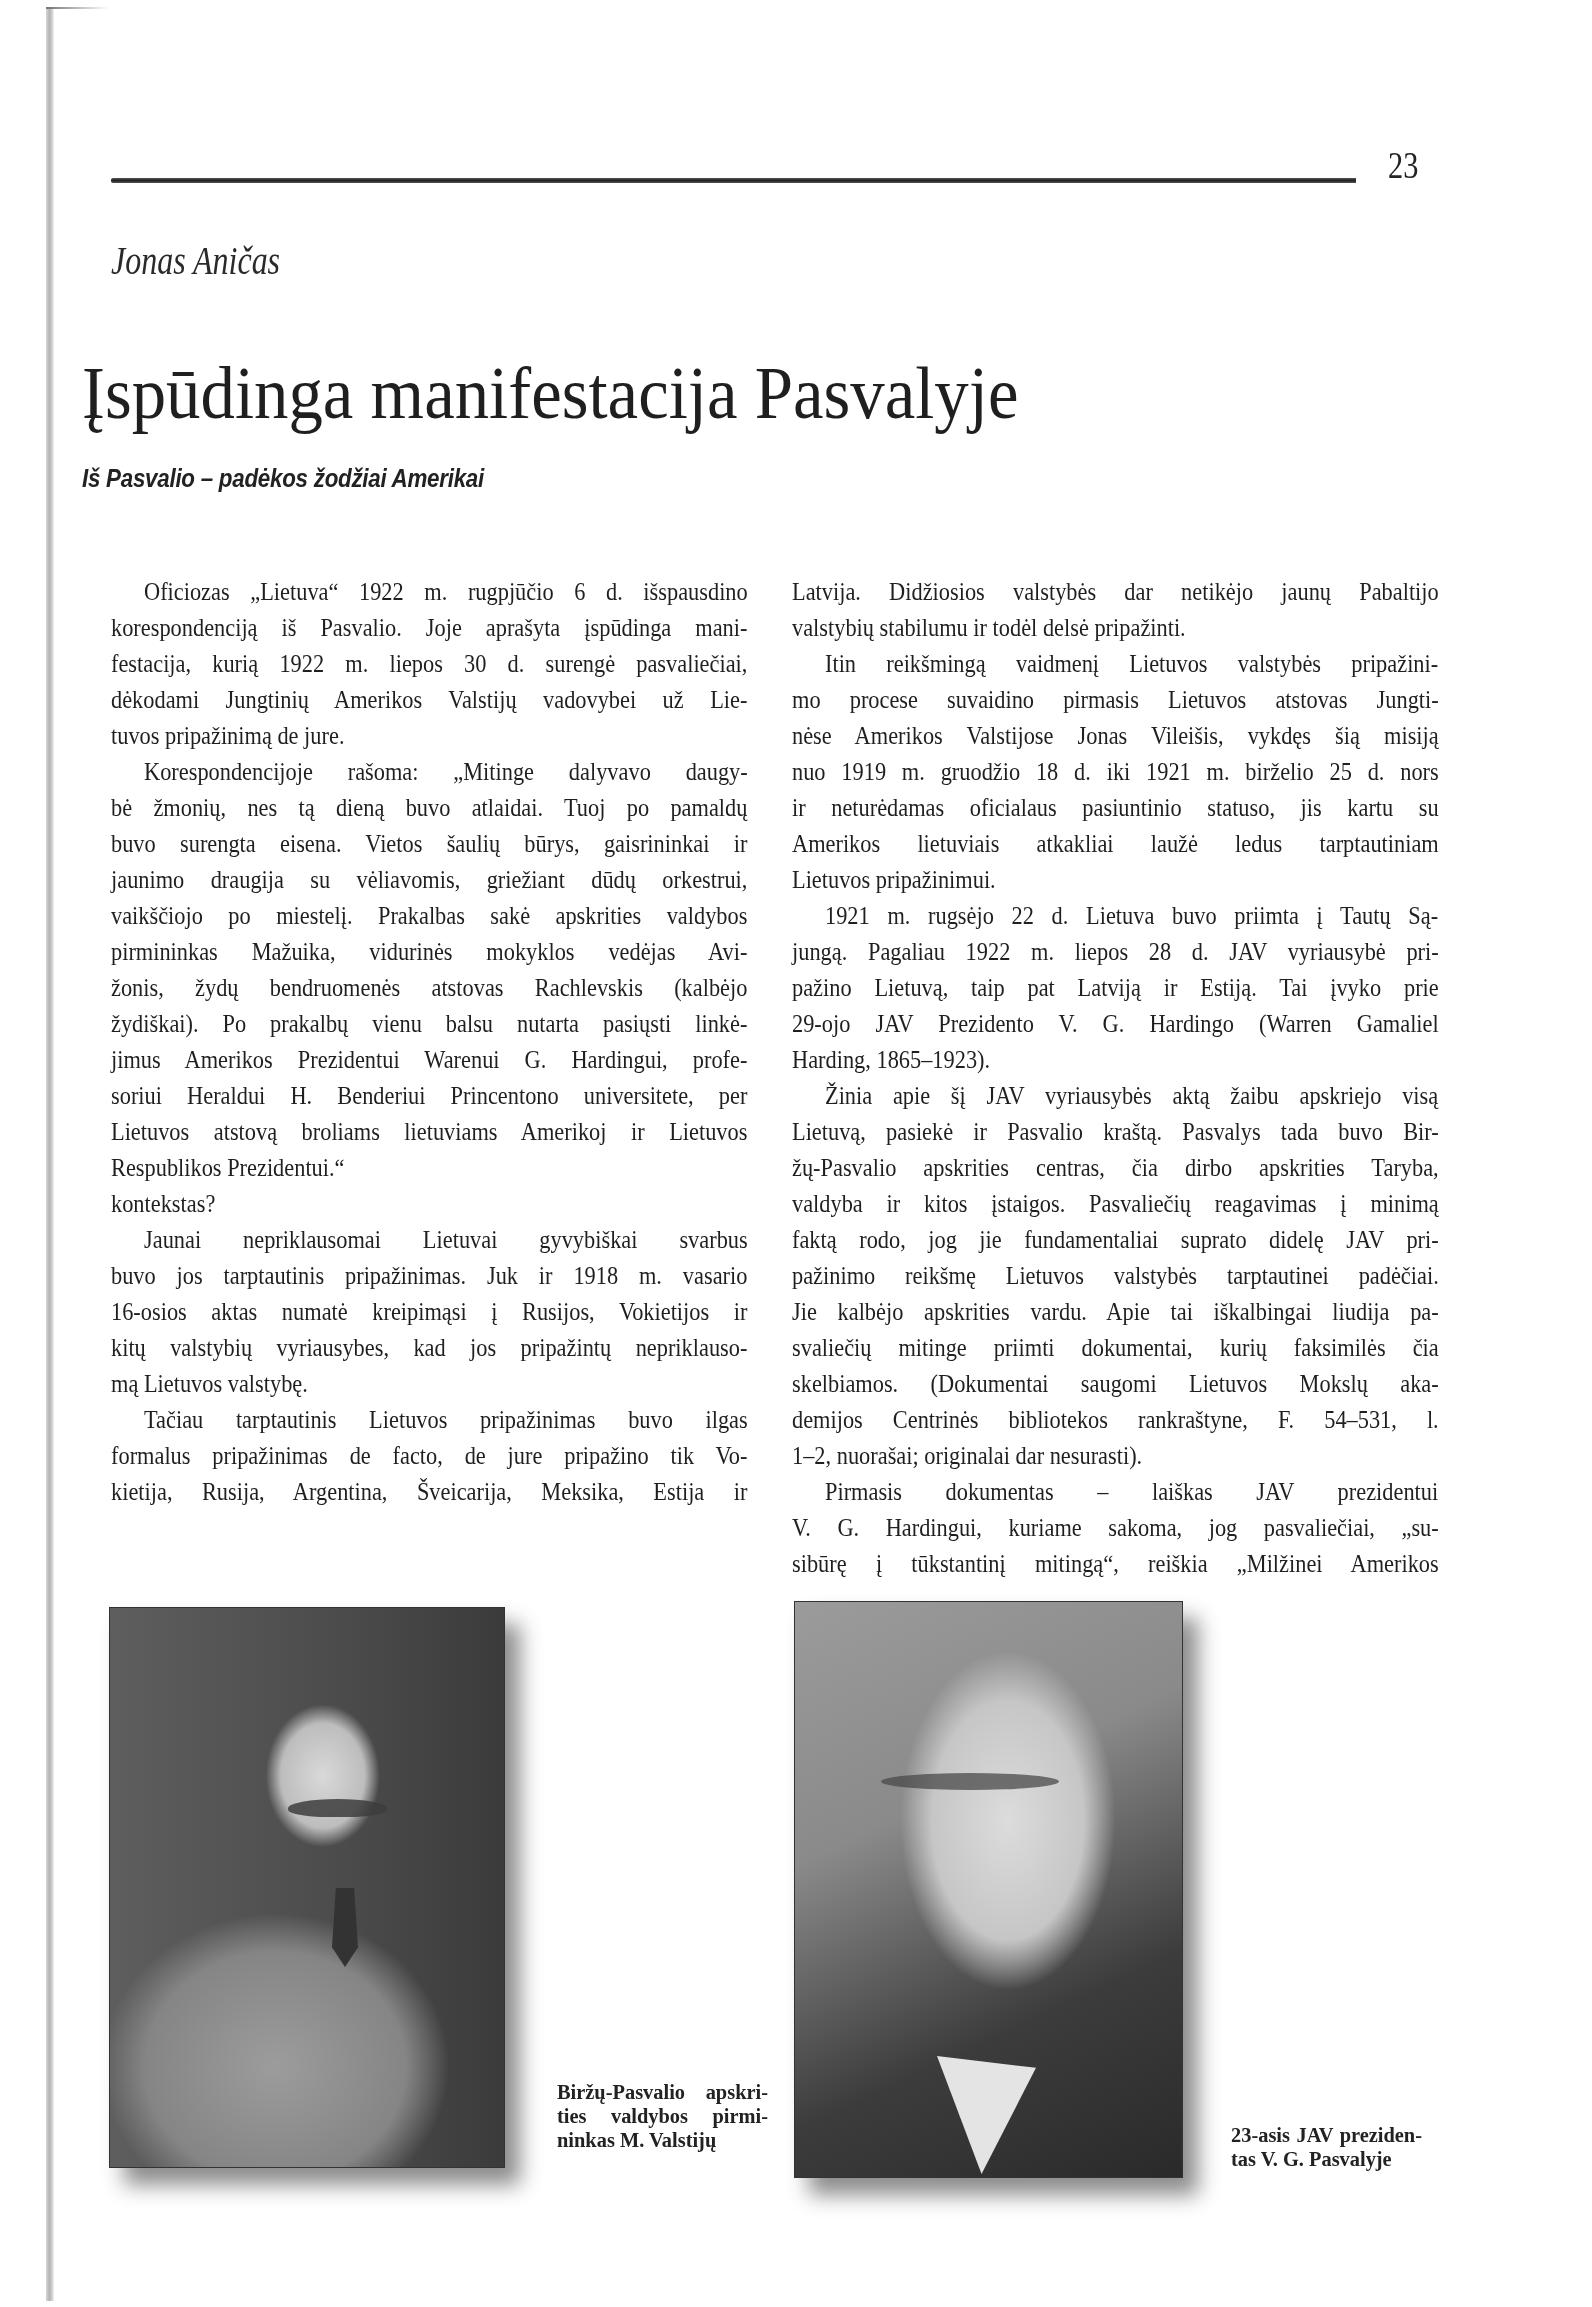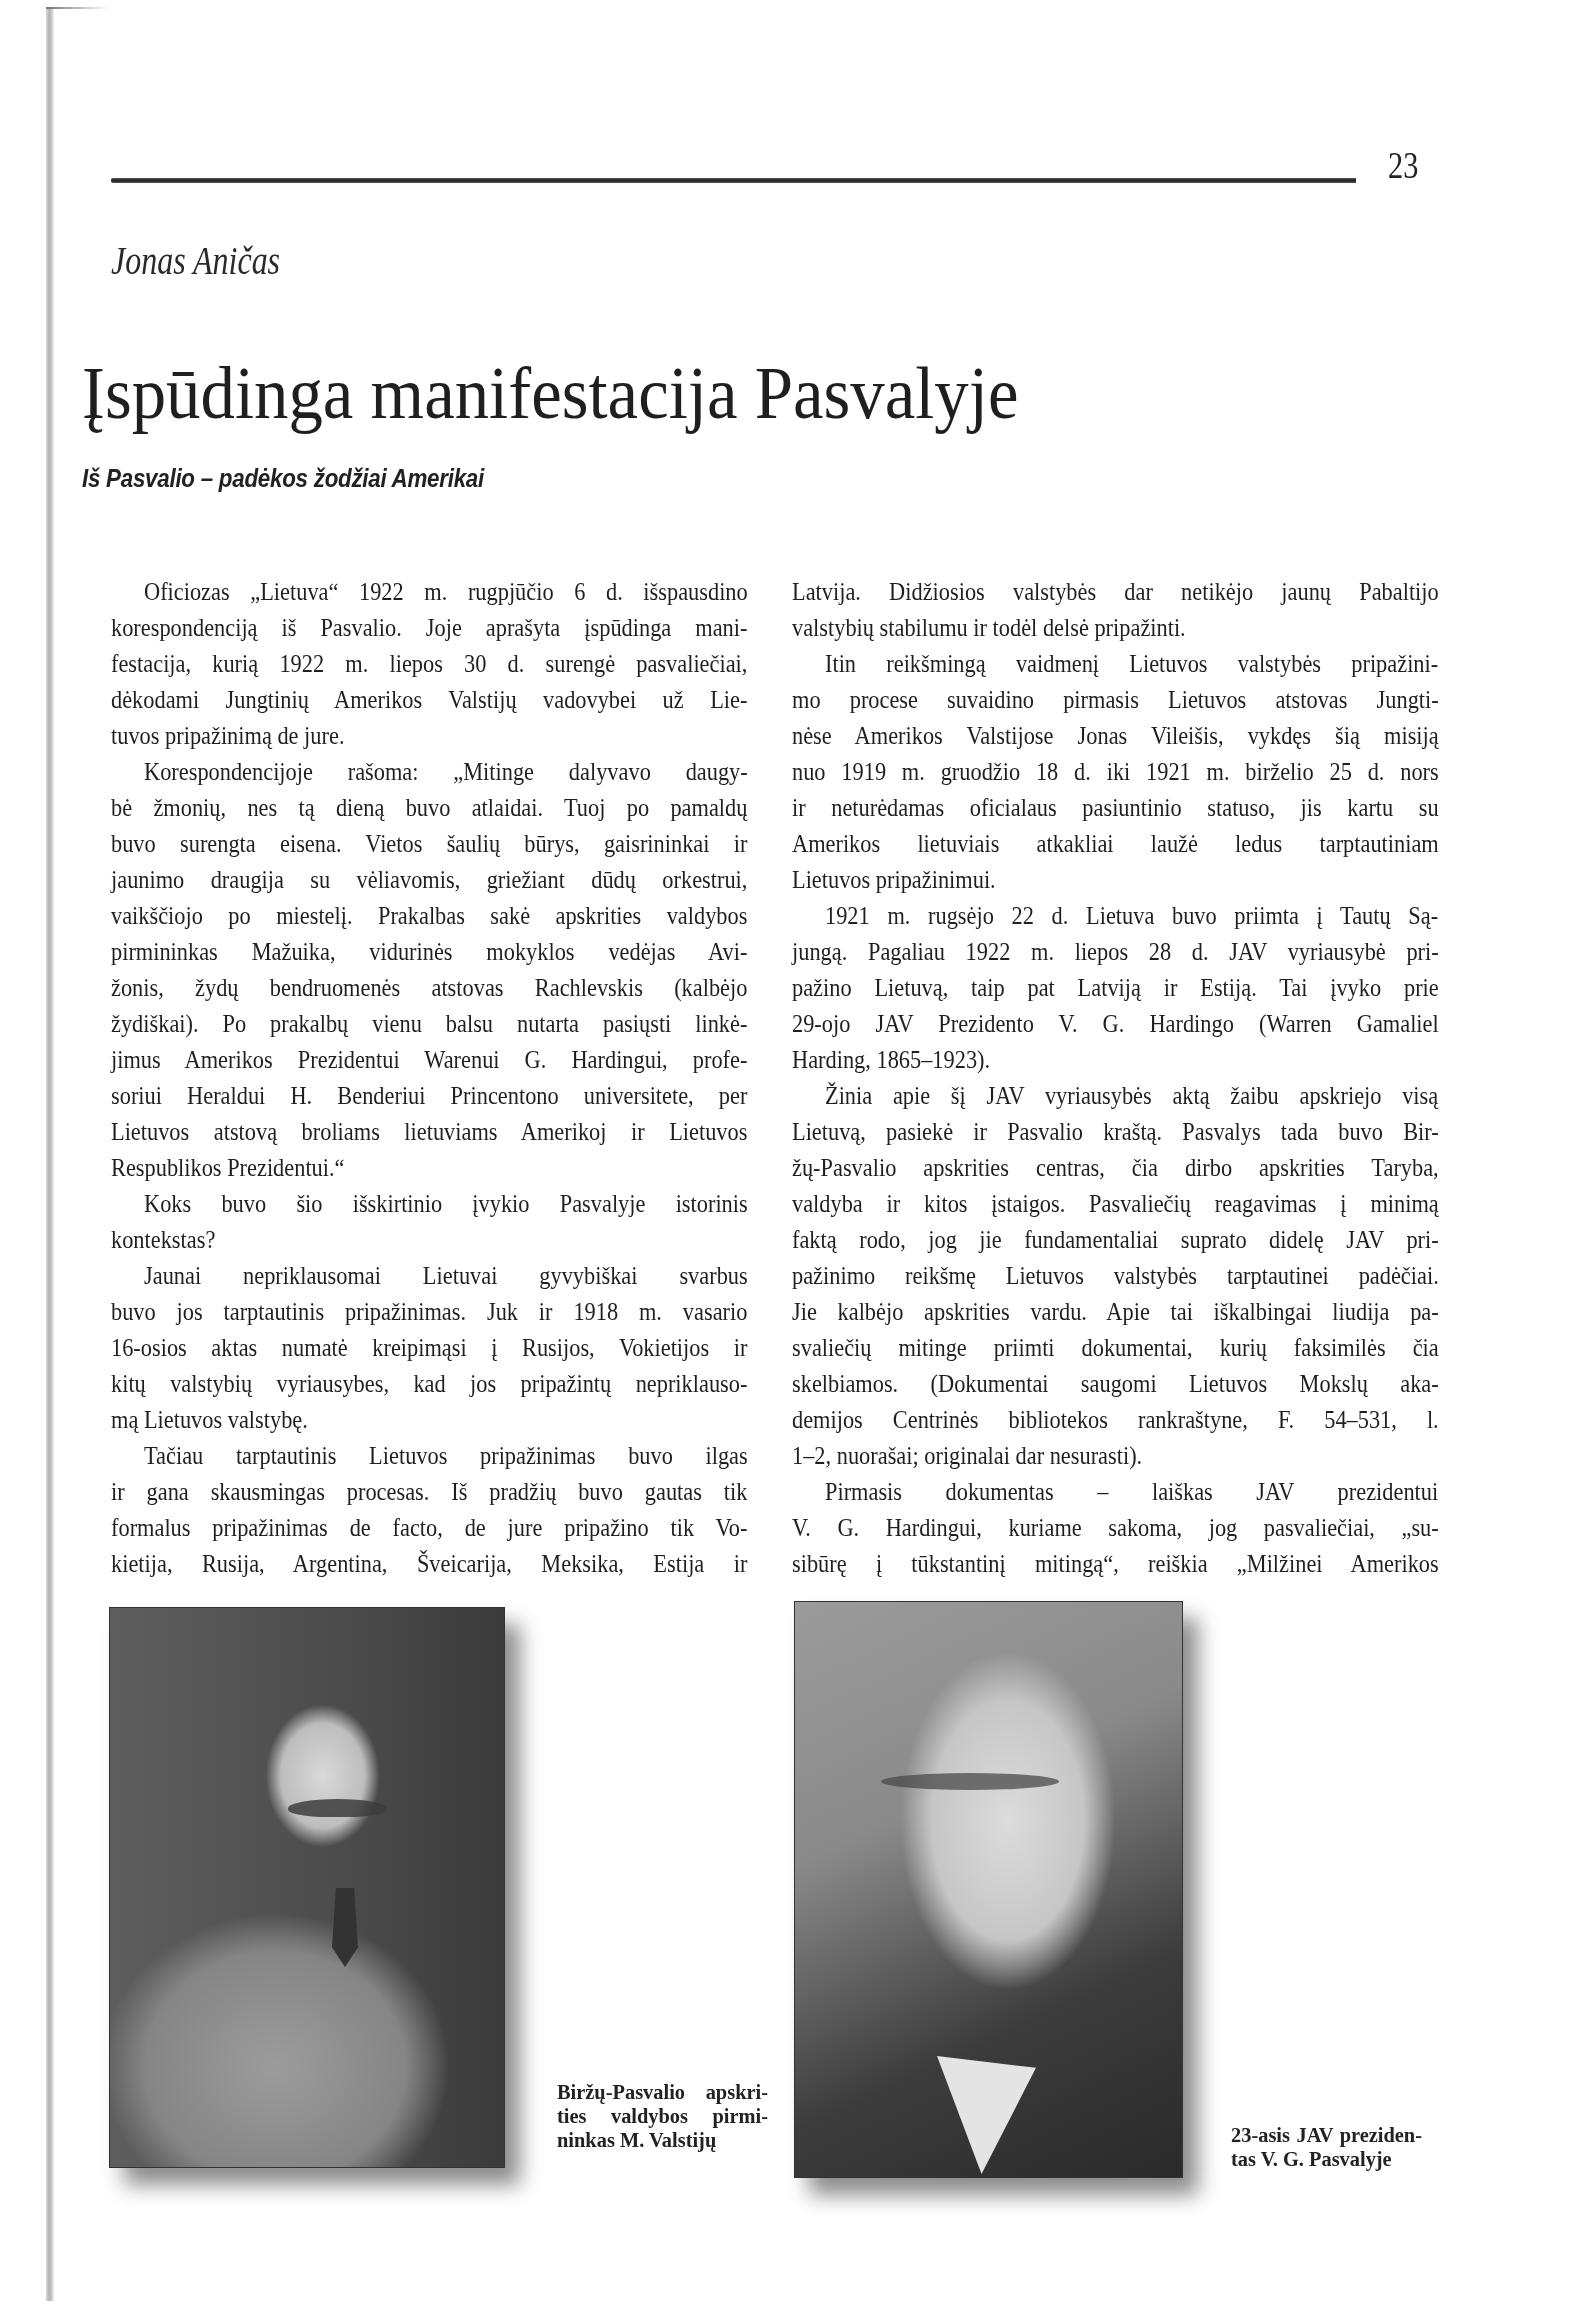--- a/index.html
+++ b/index.html
@@ -115,29 +115,27 @@
     <span class="line"><span class="inner" style="width: 740px; text-align: justify; text-align-last: justify;">buvo surengta eisena. Vietos šaulių būrys, gaisrininkai ir</span></span>
     <span class="line"><span class="inner" style="width: 740px; text-align: justify; text-align-last: justify;">jaunimo draugija su vėliavomis, griežiant dūdų orkestrui,</span></span>
     <span class="line"><span class="inner" style="width: 740px; text-align: justify; text-align-last: justify;">vaikščiojo po miestelį. Prakalbas sakė apskrities valdybos</span></span>
     <span class="line"><span class="inner" style="width: 740px; text-align: justify; text-align-last: justify;">pirmininkas Mažuika, vidurinės mokyklos vedėjas Avi-</span></span>
     <span class="line"><span class="inner" style="width: 740px; text-align: justify; text-align-last: justify;">žonis, žydų bendruomenės atstovas Rachlevskis (kalbėjo</span></span>
     <span class="line"><span class="inner" style="width: 740px; text-align: justify; text-align-last: justify;">žydiškai). Po prakalbų vienu balsu nutarta pasiųsti linkė-</span></span>
     <span class="line"><span class="inner" style="width: 740px; text-align: justify; text-align-last: justify;">jimus Amerikos Prezidentui Warenui G. Hardingui, profe-</span></span>
     <span class="line"><span class="inner" style="width: 740px; text-align: justify; text-align-last: justify;">soriui Heraldui H. Benderiui Princentono universitete, per</span></span>
     <span class="line"><span class="inner" style="width: 740px; text-align: justify; text-align-last: justify;">Lietuvos atstovą broliams lietuviams Amerikoj ir Lietuvos</span></span>
     <span class="line last"><span class="inner" style="width: 740px; text-align: justify; text-align-last: left;">Respublikos Prezidentui.“</span></span>
-    <span class="line indent"><span class="inner" style="width: 702px; text-align: justify; text-align-last: justify;">Koks buvo šio išskirtinio įvykio Pasvalyje istorinis</span></span>
     <span class="line last"><span class="inner" style="width: 740px; text-align: justify; text-align-last: left;">kontekstas?</span></span>
     <span class="line indent"><span class="inner" style="width: 702px; text-align: justify; text-align-last: justify;">Jaunai nepriklausomai Lietuvai gyvybiškai svarbus</span></span>
     <span class="line"><span class="inner" style="width: 740px; text-align: justify; text-align-last: justify;">buvo jos tarptautinis pripažinimas. Juk ir 1918 m. vasario</span></span>
     <span class="line"><span class="inner" style="width: 740px; text-align: justify; text-align-last: justify;">16-osios aktas numatė kreipimąsi į Rusijos, Vokietijos ir</span></span>
     <span class="line"><span class="inner" style="width: 740px; text-align: justify; text-align-last: justify;">kitų valstybių vyriausybes, kad jos pripažintų nepriklauso-</span></span>
     <span class="line last"><span class="inner" style="width: 740px; text-align: justify; text-align-last: left;">mą Lietuvos valstybę.</span></span>
     <span class="line indent"><span class="inner" style="width: 702px; text-align: justify; text-align-last: justify;">Tačiau tarptautinis Lietuvos pripažinimas buvo ilgas</span></span>
-    <span class="line"><span class="inner" style="width: 740px; text-align: justify; text-align-last: justify;">ir gana skausmingas procesas. Iš pradžių buvo gautas tik</span></span>
     <span class="line"><span class="inner" style="width: 740px; text-align: justify; text-align-last: justify;">formalus pripažinimas de facto, de jure pripažino tik Vo-</span></span>
     <span class="line"><span class="inner" style="width: 740px; text-align: justify; text-align-last: justify;">kietija, Rusija, Argentina, Šveicarija, Meksika, Estija ir</span></span>
   </div>
 <div class="col col-right" id="col-right">
     <span class="line"><span class="inner" style="width: 752px; text-align: justify; text-align-last: justify;">Latvija. Didžiosios valstybės dar netikėjo jaunų Pabaltijo</span></span>
     <span class="line last"><span class="inner" style="width: 752px; text-align: justify; text-align-last: left;">valstybių stabilumu ir todėl delsė pripažinti.</span></span>
     <span class="line indent"><span class="inner" style="width: 713px; text-align: justify; text-align-last: justify;">Itin reikšmingą vaidmenį Lietuvos valstybės pripažini-</span></span>
     <span class="line"><span class="inner" style="width: 752px; text-align: justify; text-align-last: justify;">mo procese suvaidino pirmasis Lietuvos atstovas Jungti-</span></span>
     <span class="line"><span class="inner" style="width: 752px; text-align: justify; text-align-last: justify;">nėse Amerikos Valstijose Jonas Vileišis, vykdęs šią misiją</span></span>
     <span class="line"><span class="inner" style="width: 752px; text-align: justify; text-align-last: justify;">nuo 1919 m. gruodžio 18 d. iki 1921 m. birželio 25 d. nors</span></span>

